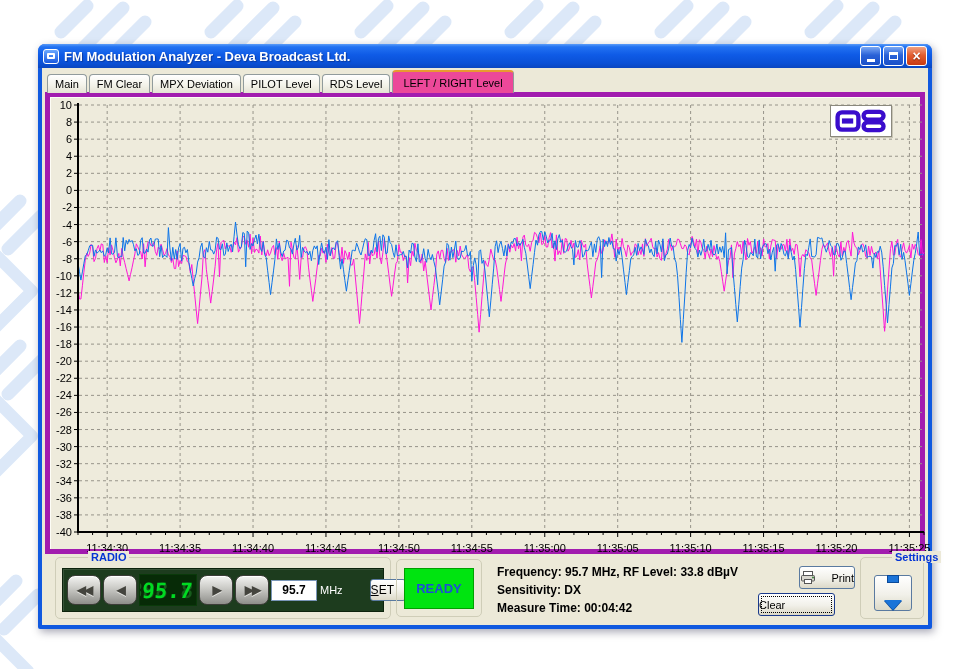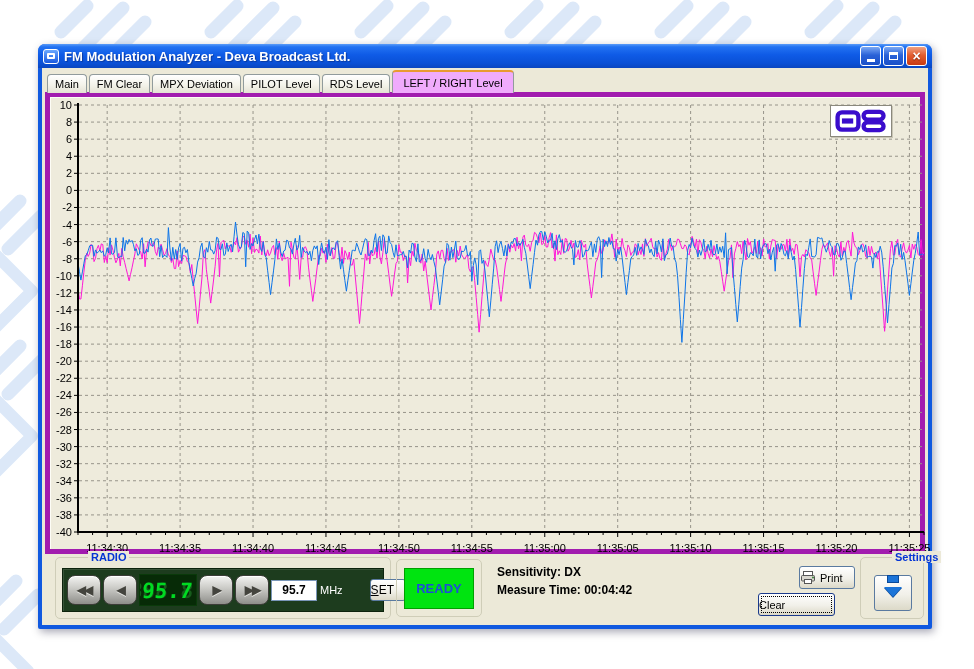--- a/index.html
+++ b/index.html
@@ -25,21 +25,21 @@
   .winbtn.close { background:linear-gradient(180deg,#f0a080,#e25d30 45%,#c83a12); }
   .winbtn .min-glyph { width:8px; height:3px; background:#fff; margin-top:9px; }
   .winbtn .max-glyph { width:9px; height:8px; border:1px solid #fff; border-top:3px solid #fff; }
   .winbtn .x-glyph { color:#fff; font-weight:bold; font-size:14px; line-height:14px; text-shadow:0 1px 1px #802000; }
   .client { position:absolute; top:24px; left:4px; right:4px; bottom:4px; background:#ece9d8; }
   
   .tabs { position:absolute; top:2px; left:5px; height:23px; display:flex; align-items:flex-end; gap:2px; z-index:5; }
   .tab { height:19px; padding:0 7px; font-size:11px; color:#000; display:flex; align-items:center;
          background:linear-gradient(180deg,#ffffff,#f4f3ea 55%,#e4e2d4);
          border:1px solid #919b9c; border-bottom:none; border-radius:4px 4px 0 0; cursor:default; }
-  .tab.active { height:23px; background:#f0abfc; border-top:2px solid #e89a30; font-size:11px; padding:0 10px; }
+  .tab.active { height:23px; background:#ec4899; border-top:2px solid #e89a30; font-size:11px; padding:0 10px; }
   
   .chart-panel { position:absolute; left:3px; right:3px; top:24px; height:462px;
                  background:#eeebdc; border:5px solid #a21caf; box-shadow:inset 1px 1px 0 #fdfdf6; }
   #plot { position:absolute; left:0; top:0; }
   #plot text { fill:#000; }
   .db-logo { position:absolute; right:28px; top:8px; width:62px; height:32px; background:#ffffff;
              border:1px solid #8a887c; box-shadow:1px 1px 0 #c9c6b6; display:flex; align-items:center; justify-content:center; }
   
   .groupbox { position:absolute; border:1px solid #cfcdb8; border-radius:5px; }
   .groupbox > .legend { position:absolute; top:-7px; left:8px; background:#ece9d8; padding:0 3px;
@@ -57,21 +57,21 @@
                  flex:0 0 auto; overflow:hidden; }
   .seg-display span { position:absolute; right:3px; top:3px; font-family:"DejaVu Sans Mono", monospace;
                       font-weight:bold; font-size:21px; line-height:26px; transform:skewX(-5deg); }
   .seg-ghost { color:#175c1c; }
   .seg-lit { color:#00db22; }
   .freq-input { width:46px; height:21px; border:1px solid #7a96b8; background:#fff; font-weight:bold;
                 font-size:12px; text-align:center; font-family:"Liberation Sans", sans-serif; flex:0 0 auto; }
   .mhz { color:#fff; font-size:11px; flex:0 0 auto; padding:0 1px; }
   .xp-btn { border:1px solid #5a7aa0; border-radius:3px; font-size:11px; color:#000;
             background:linear-gradient(180deg,#ffffff,#f1f0e9 55%,#dcd9c8);
-            display:flex; align-items:center; justify-content:flex-start; gap:4px; cursor:pointer;
+            display:flex; align-items:center; justify-content:space-between; gap:4px; cursor:pointer;
             font-family:"Liberation Sans", sans-serif; }
   .btn-set { width:36px; height:22px; flex:0 0 auto; font-size:12px;margin-left:24px; }
   .btn-set span { display:block; }
   .btn-set span::first-letter { text-decoration:underline; }
   .ready-frame { left:354px; top:491px; width:86px; height:58px; }
   .ready-lamp { position:absolute; left:7px; top:8px; width:70px; height:41px; background:#00e410;
                 border:1px solid #00a000; display:flex; align-items:center; justify-content:center;
                 color:#1d4ed8; font-weight:bold; font-size:13px; }
   .meas { position:absolute; left:455px; top:495px; font-size:12px; font-weight:bold; color:#000; line-height:18px; }
   .btn-print { position:absolute; left:757px; top:498px; width:56px; height:23px; }
@@ -351,20 +351,21 @@
             <span>SET</span>
           </div>
       </div>
     </div>
 
     <div class="groupbox ready-frame">
       <div class="ready-lamp">READY</div>
     </div>
 
     <div class="meas">
+      <div>Frequency: 95.7 MHz, RF Level: 33.8 dBµV</div>
       <div>Sensitivity: DX</div>
       <div>Measure Time: 00:04:42</div>
     </div>
 
     <div class="xp-btn btn-print">
       <svg width="16" height="13">
         <rect x="3.5" y="0.5" width="9" height="4" fill="#fff" stroke="#555"></rect>
         <rect x="1.5" y="4.5" width="13" height="5.5" rx="1" fill="#d9d7cf" stroke="#555"></rect>
         <rect x="4.5" y="8.5" width="7" height="4" fill="#fff" stroke="#555"></rect>
         <circle cx="13" cy="6.5" r="0.9" fill="#2a7a2a"></circle>

